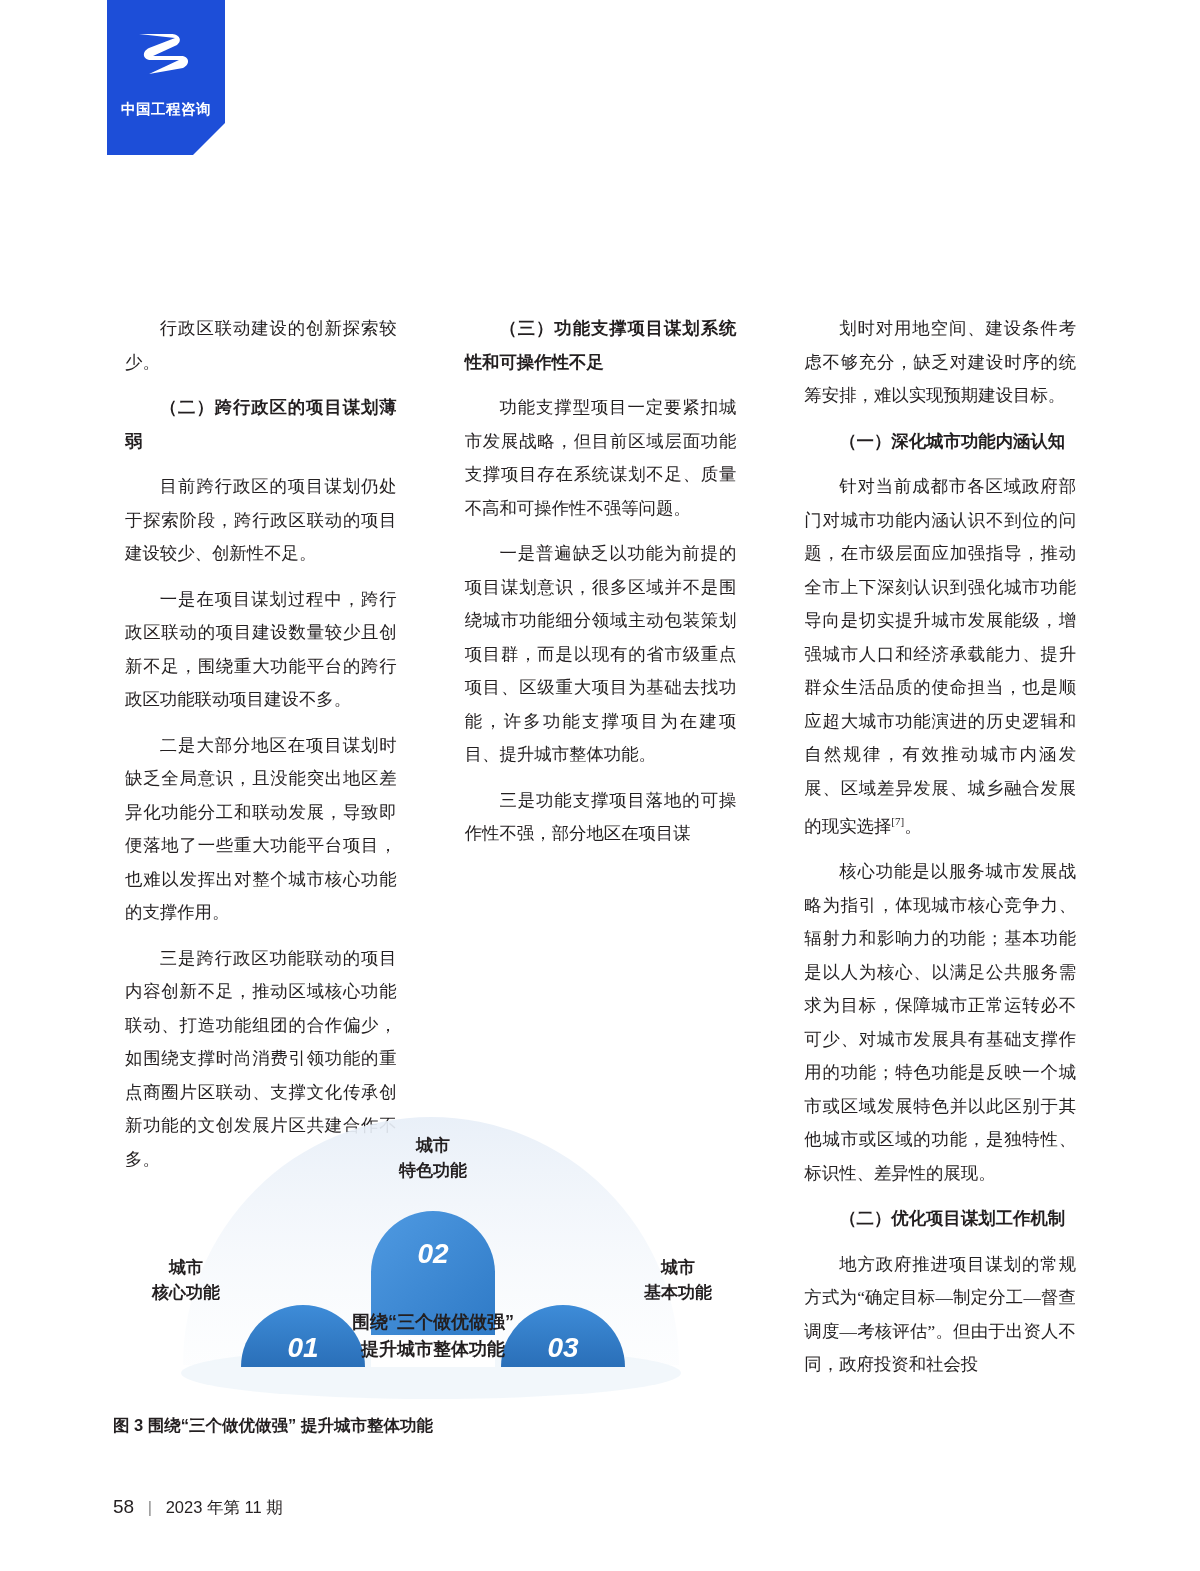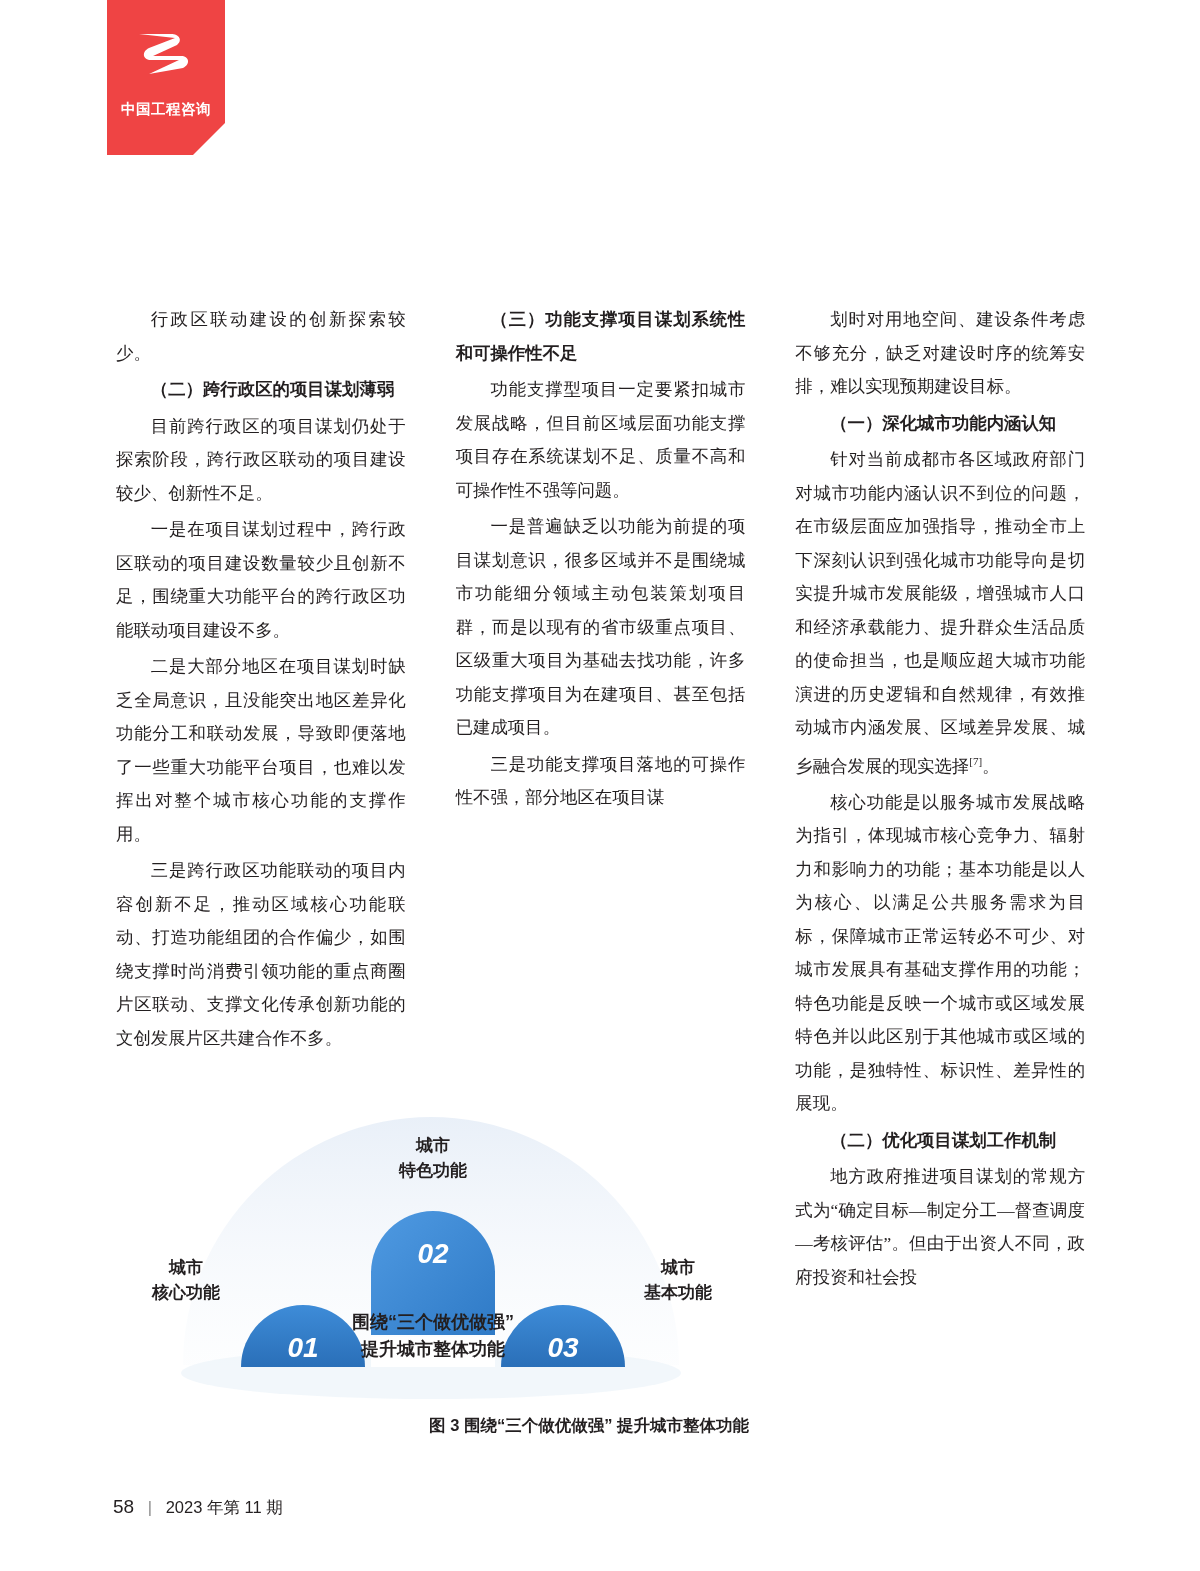--- a/index.html
+++ b/index.html
@@ -16,21 +16,21 @@
     overflow: hidden;
   }
 
   
   .logo-badge {
     position: absolute;
     left: 107px;
     top: 0;
     width: 118px;
     height: 155px;
-    background: #ef4444;
+    background: #1d4ed8;
     color: #ffffff;
   }
   .logo-badge:after {
     
     content: "";
     position: absolute;
     right: 0;
     bottom: 0;
     width: 0;
     height: 0;
@@ -67,21 +67,21 @@
     gap: 44px;
   }
   .col {
     width: 296px;
     font-size: 17.4px;
     line-height: 33.5px;
     text-align: justify;
     text-justify: inter-ideograph;
   }
   .col p {
-    margin: 3px;
+    margin: 12px;
     text-indent: 2em;
   }
   .heading-b {
     margin: 0;
     font-weight: 700;
     text-indent: 2em;
     font-family: "Liberation Serif", serif;
   }
   .heading-blue {
     margin: 0;
@@ -106,21 +106,21 @@
     height: 350px;
   }
   .figure svg {
     display: block;
   }
   .figure-caption {
     position: absolute;
     left: 0;
     top: 310px;
     width: 636px;
-    text-align: right;
+    text-align: left;
     font-size: 16.5px;
     font-weight: 700;
     font-family: "Liberation Sans", sans-serif;
     color: #231f20;
   }
 
   
   .footer {
     position: absolute;
     left: 113px;
@@ -155,21 +155,21 @@
     <p class="heading-b">（二）跨行政区的项目谋划薄弱</p>
     <p>目前跨行政区的项目谋划仍处于探索阶段，跨行政区联动的项目建设较少、创新性不足。</p>
     <p>一是在项目谋划过程中，跨行政区联动的项目建设数量较少且创新不足，围绕重大功能平台的跨行政区功能联动项目建设不多。</p>
     <p>二是大部分地区在项目谋划时缺乏全局意识，且没能突出地区差异化功能分工和联动发展，导致即便落地了一些重大功能平台项目，也难以发挥出对整个城市核心功能的支撑作用。</p>
     <p>三是跨行政区功能联动的项目内容创新不足，推动区域核心功能联动、打造功能组团的合作偏少，如围绕支撑时尚消费引领功能的重点商圈片区联动、支撑文化传承创新功能的文创发展片区共建合作不多。</p>
   </div>
 
   <div class="col">
     <p class="heading-b">（三）功能支撑项目谋划系统性和可操作性不足</p>
     <p>功能支撑型项目一定要紧扣城市发展战略，但目前区域层面功能支撑项目存在系统谋划不足、质量不高和可操作性不强等问题。</p>
-    <p>一是普遍缺乏以功能为前提的项目谋划意识，很多区域并不是围绕城市功能细分领域主动包装策划项目群，而是以现有的省市级重点项目、区级重大项目为基础去找功能，许多功能支撑项目为在建项目、甚至包括已建成项目。</p>
+    <p>一是普遍缺乏以功能为前提的项目谋划意识，很多区域并不是围绕城市功能细分领域主动包装策划项目群，而是以现有的省市级重点项目、区级重大项目为基础去找功能，许多功能支撑项目为在建项目、提升城市整体功能。</p>
     <p>三是功能支撑项目落地的可操作性不强，部分地区在项目谋</p>
   </div>
 
   <div class="col">
     <p>划时对用地空间、建设条件考虑不够充分，缺乏对建设时序的统筹安排，难以实现预期建设目标。</p>
     <p class="heading-b">（一）深化城市功能内涵认知</p>
     <p><span>针对当前成都市各区域政府部门对城市功能内涵认识不到位的问题，在市级层面应加强指导，推动全市上下深刻认识到强化城市功能导向是切实提升城市发展能级，增强城市人口和经济承载能力、提升群众生活品质的使命担当，也是顺应超大城市功能演进的历史逻辑和自然规律，有效推动城市内涵发展、区域差异发展、城乡融合发展的现实选择</span><span class="sup-ref">[7]</span><span>。</span></p>
     <p>核心功能是以服务城市发展战略为指引，体现城市核心竞争力、辐射力和影响力的功能；基本功能是以人为核心、以满足公共服务需求为目标，保障城市正常运转必不可少、对城市发展具有基础支撑作用的功能；特色功能是反映一个城市或区域发展特色并以此区别于其他城市或区域的功能，是独特性、标识性、差异性的展现。</p>
     <p class="heading-b">（二）优化项目谋划工作机制</p>
     <p>地方政府推进项目谋划的常规方式为“确定目标—制定分工—督查调度—考核评估”。但由于出资人不同，政府投资和社会投</p>

